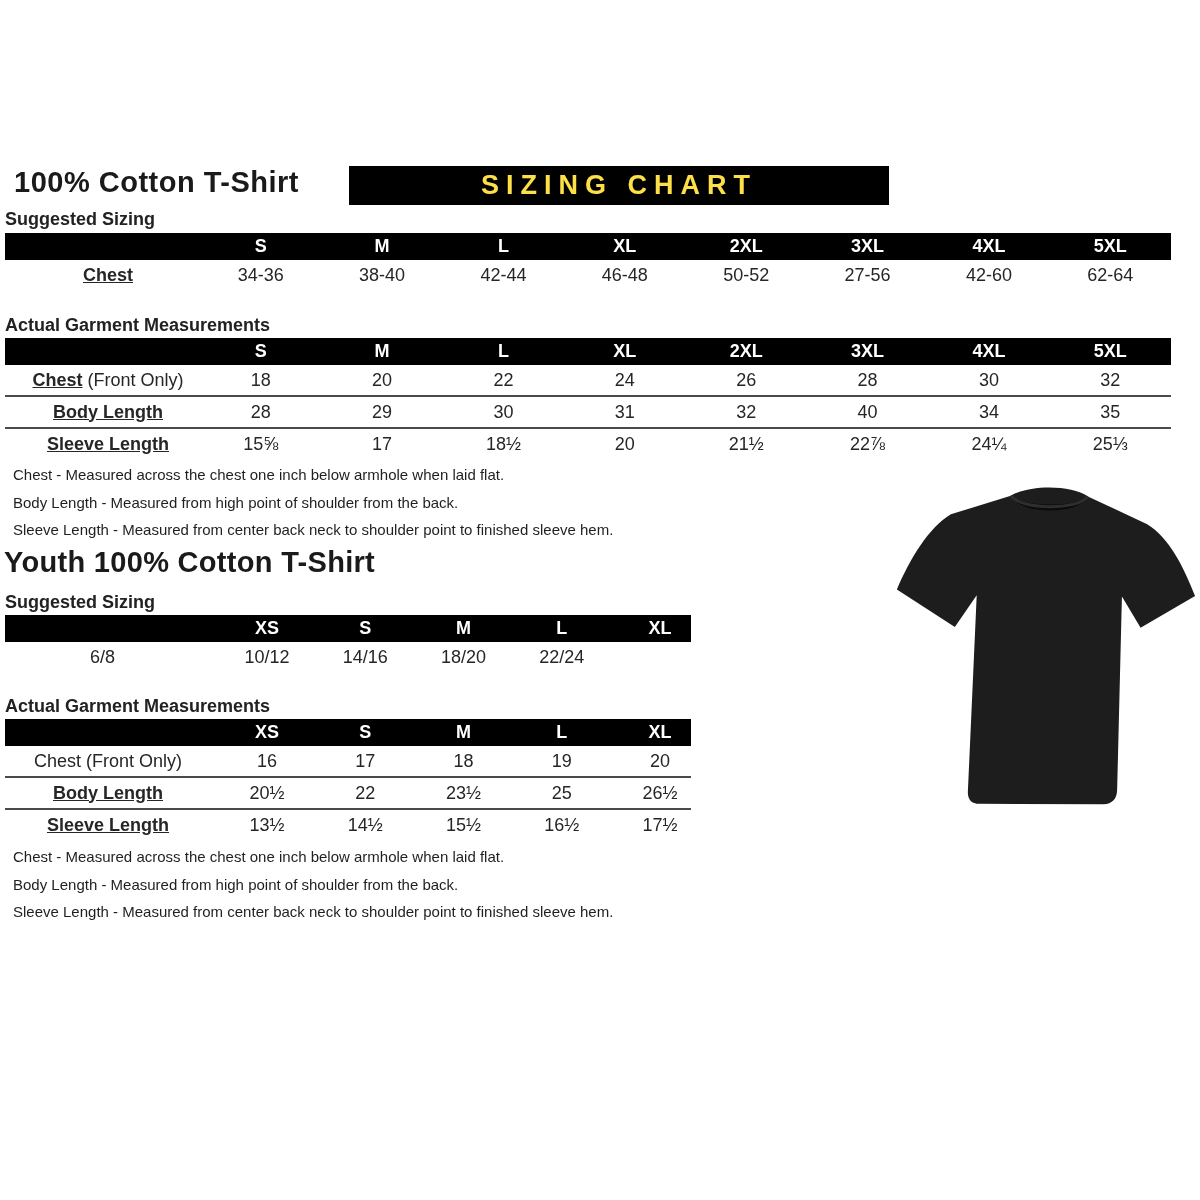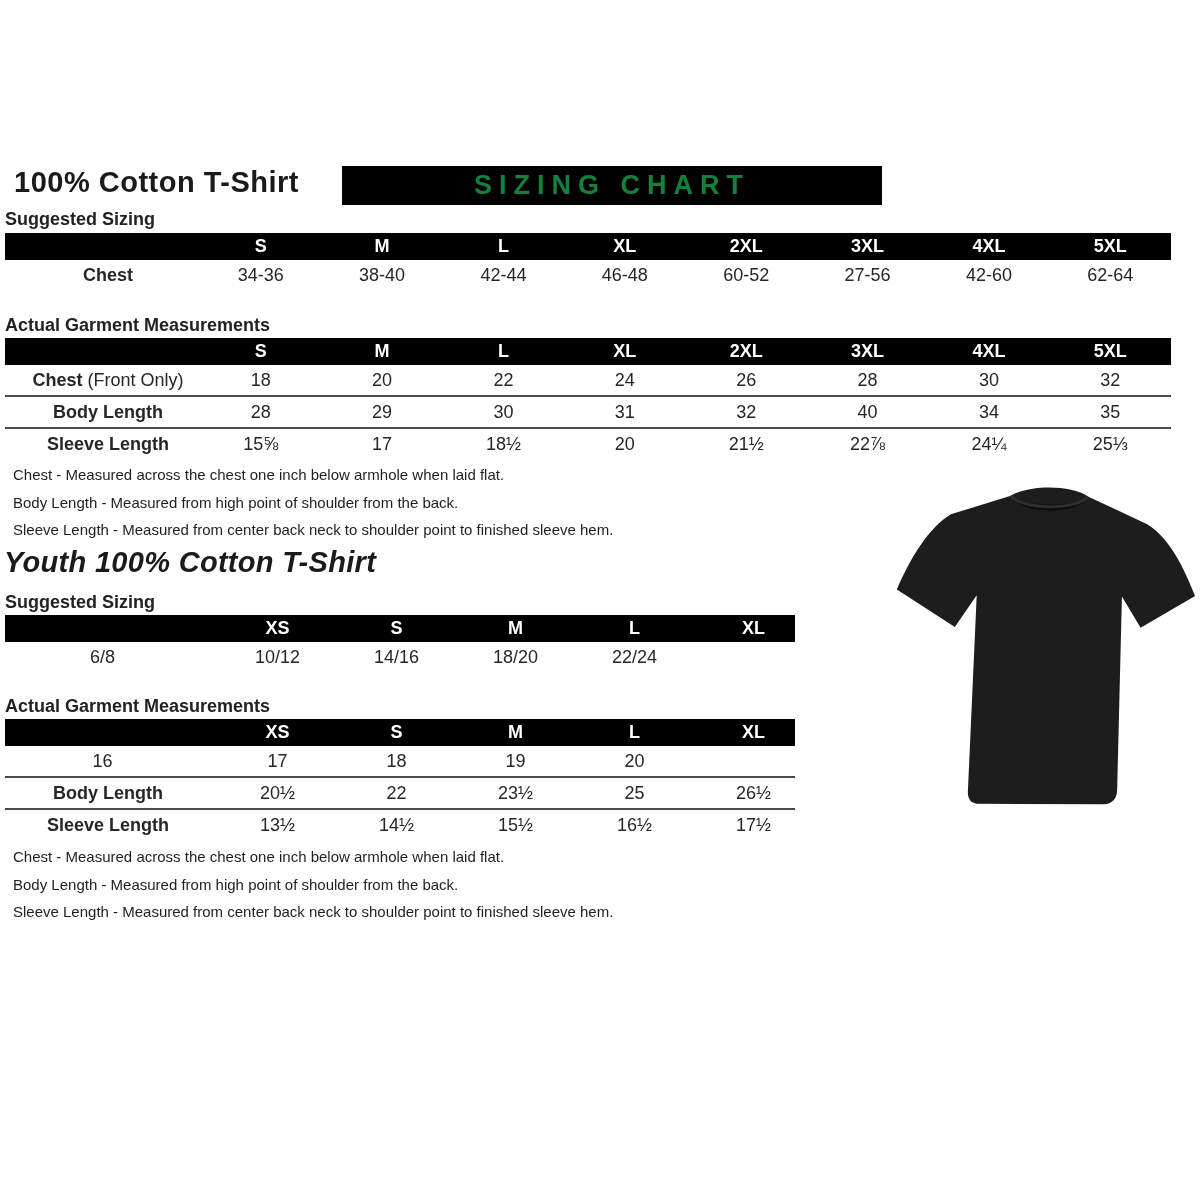--- a/index.html
+++ b/index.html
@@ -6,47 +6,47 @@
   .sheet{
     position:relative;width:1200px;height:1200px;background:#ffffff;
     font-family:"Liberation Sans", sans-serif;color:#1a1a1a;overflow:hidden;
   }
   
   .page-title{
     position:absolute;left:14px;top:166px;font-size:29px;font-weight:600;
     letter-spacing:0.5px;margin:0;text-align:center;
   }
   .banner{
-    position:absolute;left:342px;top:166px;width:540px;height:39px;
-    background:#000;color:#15803d;display:flex;align-items:center;justify-content:center;
+    position:absolute;left:349px;top:166px;width:540px;height:39px;
+    background:#000;color:#fde047;display:flex;align-items:center;justify-content:center;
     font-size:27px;font-weight:800;letter-spacing:7px;
   }
   .youth-title{
     position:absolute;left:4px;top:546px;font-size:29px;font-weight:700;
-    letter-spacing:0.3px;margin:0;font-style:italic;
+    letter-spacing:0.3px;margin:0;
   }
   .tbl-label{
     position:absolute;left:5px;font-size:18px;font-weight:700;color:#222;
   }
   
   .size-table{position:absolute;left:5px;}
   .size-table .trow{display:grid;}
   .adult .trow{grid-template-columns:195px repeat(8,1fr);width:1166px;}
-  .youth .trow{grid-template-columns:195px repeat(5,1fr);width:790px;gap:36px;}
+  .youth .trow{grid-template-columns:195px repeat(5,1fr);width:686px;gap:36px;}
   .trow.thead{height:27px;background:#000;}
   .trow.thead .cell{
     color:#fff;font-weight:700;font-size:18px;display:flex;align-items:center;
     justify-content:center;
   }
   .trow.tdata{height:30px;background:#fff;}
   .trow.tdata .cell{
     font-size:18px;display:flex;align-items:center;justify-content:center;color:#262626;
   }
   .trow .label-cell{justify-content:flex-start;padding-left:11px;color:#111;}
-  .trow.tdata .label-cell b{font-weight:700;}
+  .trow.tdata .label-cell b{font-weight:700;text-decoration:underline;}
   .trow.tdata .label-cell span{font-weight:400;white-space:pre;}
   .lined .trow.tdata.sep{border-top:2px solid #4a4a4a;}
   
   .notes{position:absolute;left:13px;font-size:15px;color:#1f1f1f;}
   .notes .note-line{height:27.5px;display:flex;align-items:center;}
   
   .tshirt-wrap{position:absolute;left:886px;top:460px;width:316px;height:378px;}
 </style>
 </head>
 <body>
@@ -73,21 +73,21 @@
       </div>
       <div class="trow tdata">
         <div class="cell label-cell">
           <b>Chest</b>
           <span></span>
         </div>
         <div class="cell">34-36</div>
         <div class="cell">38-40</div>
         <div class="cell">42-44</div>
         <div class="cell">46-48</div>
-        <div class="cell">60-52</div>
+        <div class="cell">50-52</div>
         <div class="cell">27-56</div>
         <div class="cell">42-60</div>
         <div class="cell">62-64</div>
       </div>
     </div>
 
   <div class="tbl-label" style="top:315px;">Actual Garment Measurements</div>
   <div class="size-table adult lined" style="top:338px;">
       <div class="trow thead">
         <div class="cell label-cell"></div>
@@ -175,20 +175,24 @@
   <div class="size-table youth lined" style="top:719px;">
       <div class="trow thead">
         <div class="cell label-cell"></div>
         <div class="cell">XS</div>
         <div class="cell">S</div>
         <div class="cell">M</div>
         <div class="cell">L</div>
         <div class="cell">XL</div>
       </div>
       <div class="trow tdata">
+        <div class="cell label-cell">
+          <b></b>
+          <span>Chest (Front Only)</span>
+        </div>
         <div class="cell">16</div>
         <div class="cell">17</div>
         <div class="cell">18</div>
         <div class="cell">19</div>
         <div class="cell">20</div>
       </div>
       <div class="trow tdata sep">
         <div class="cell label-cell">
           <b>Body Length</b>
           <span></span>

